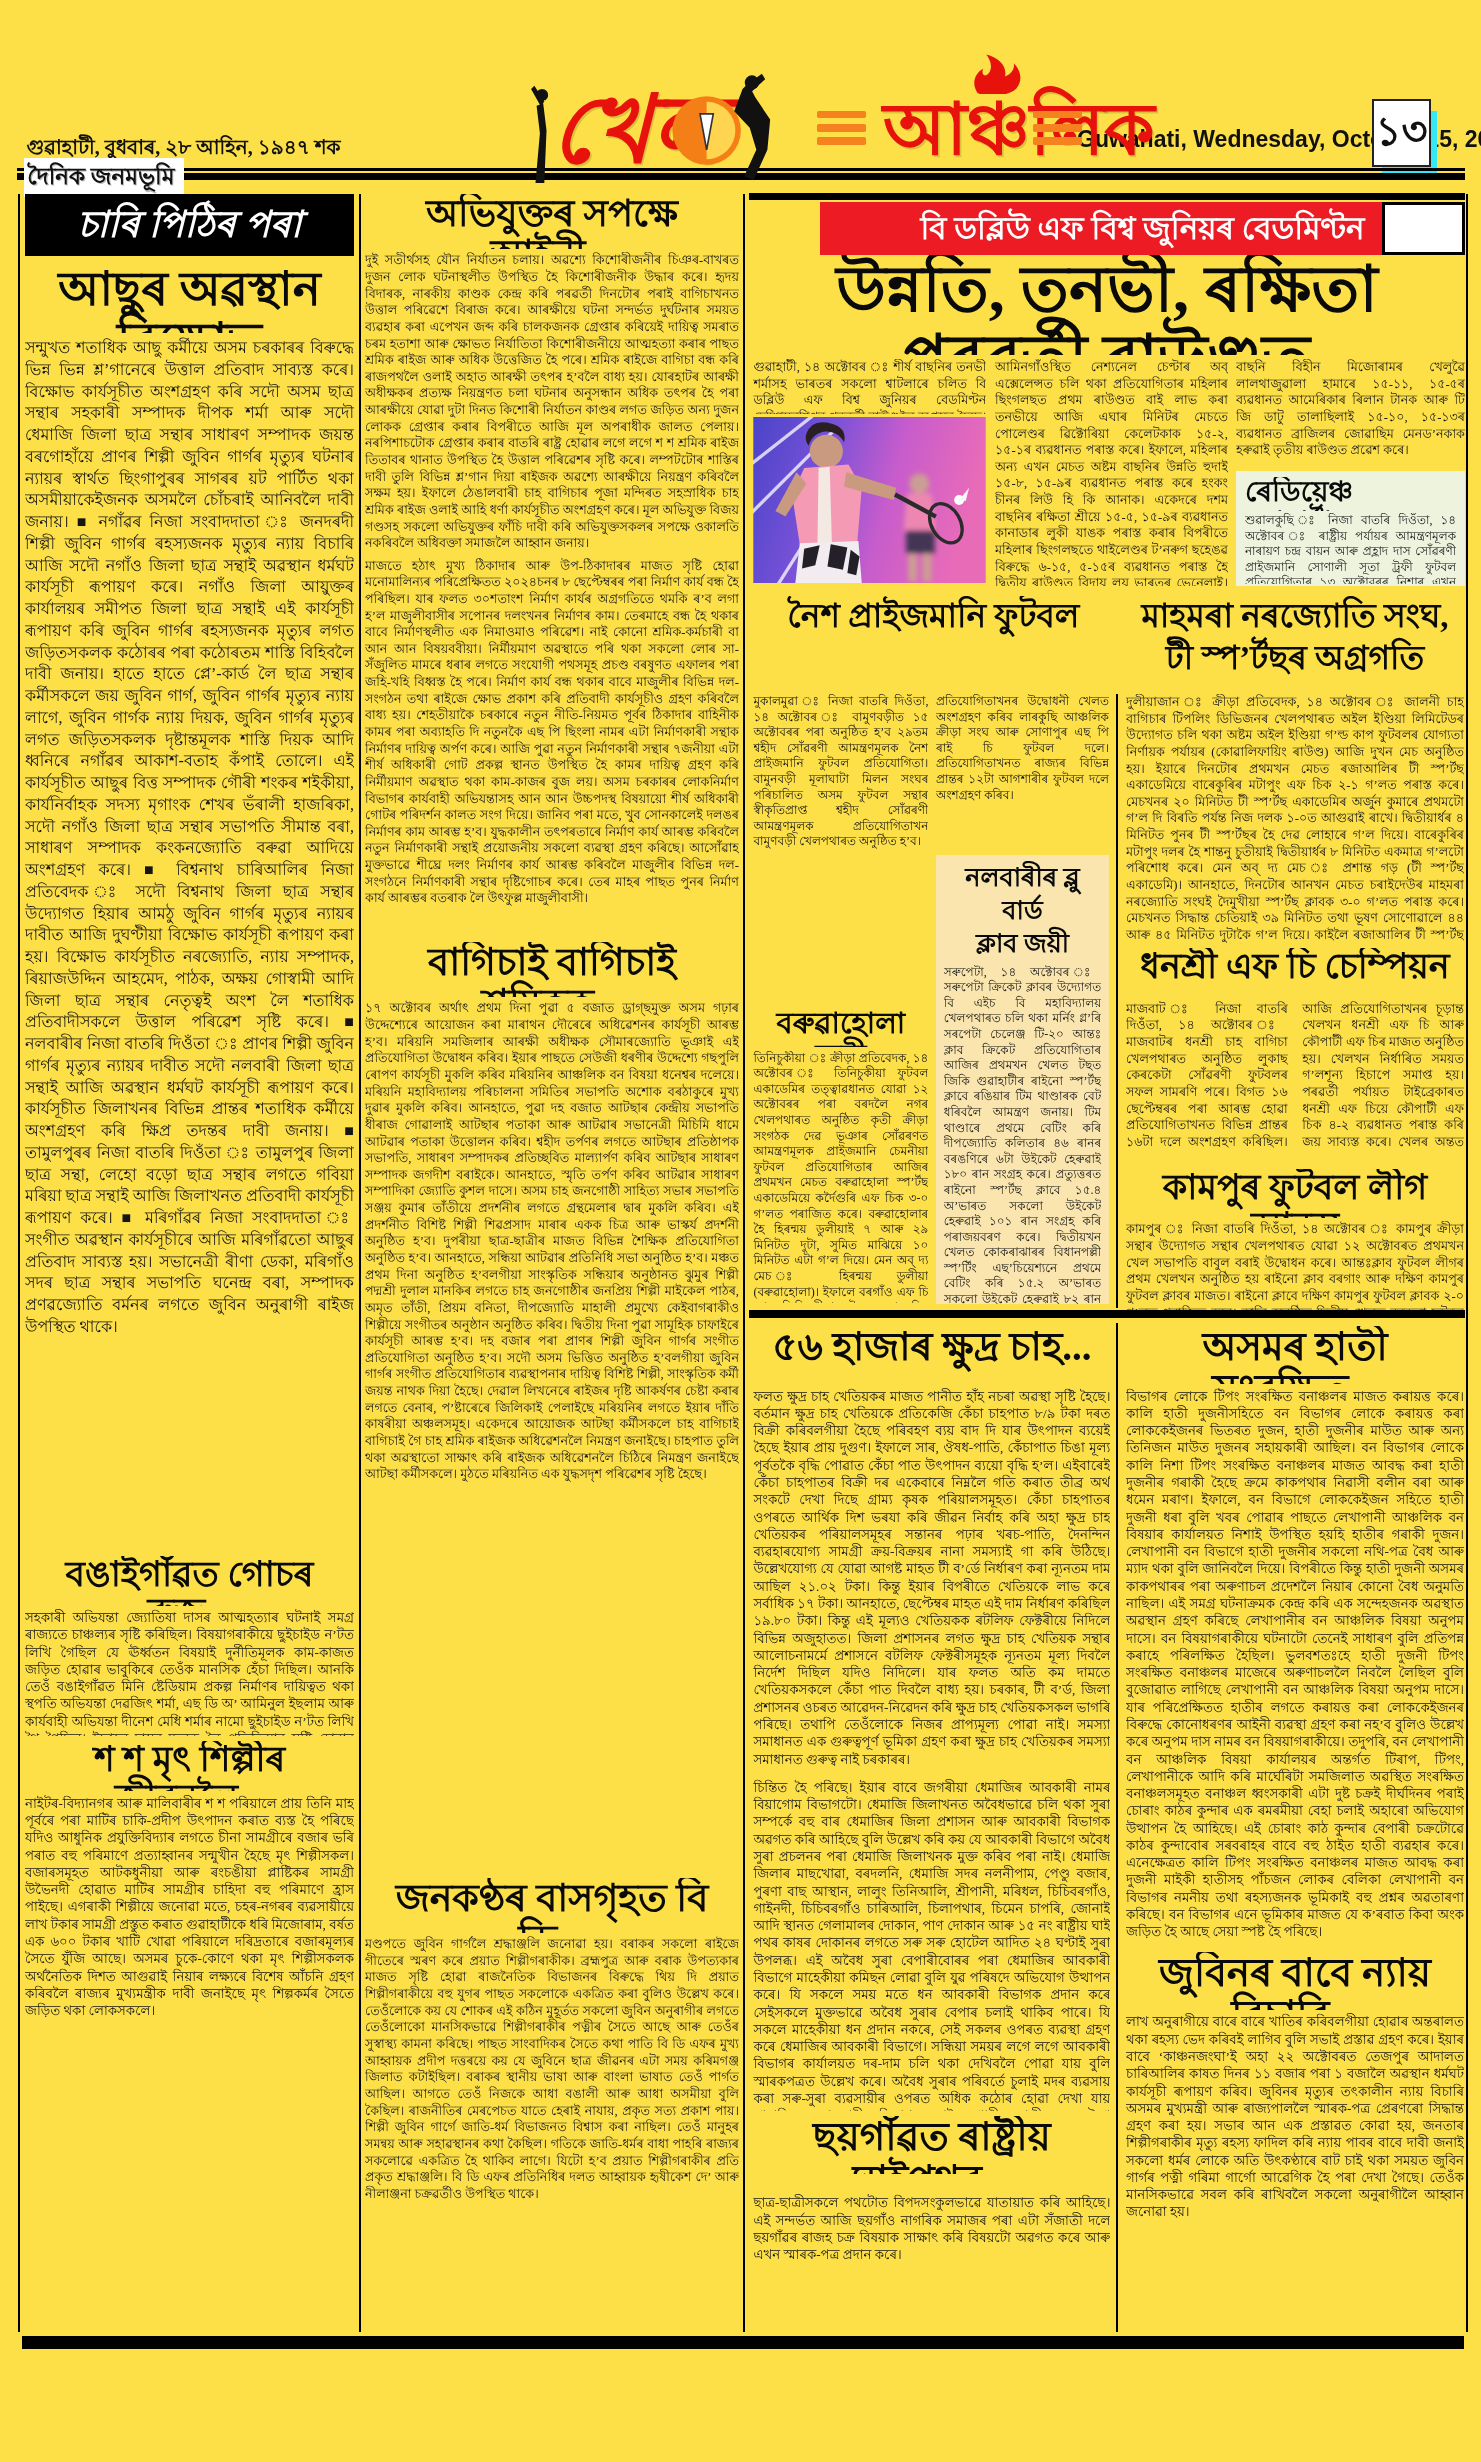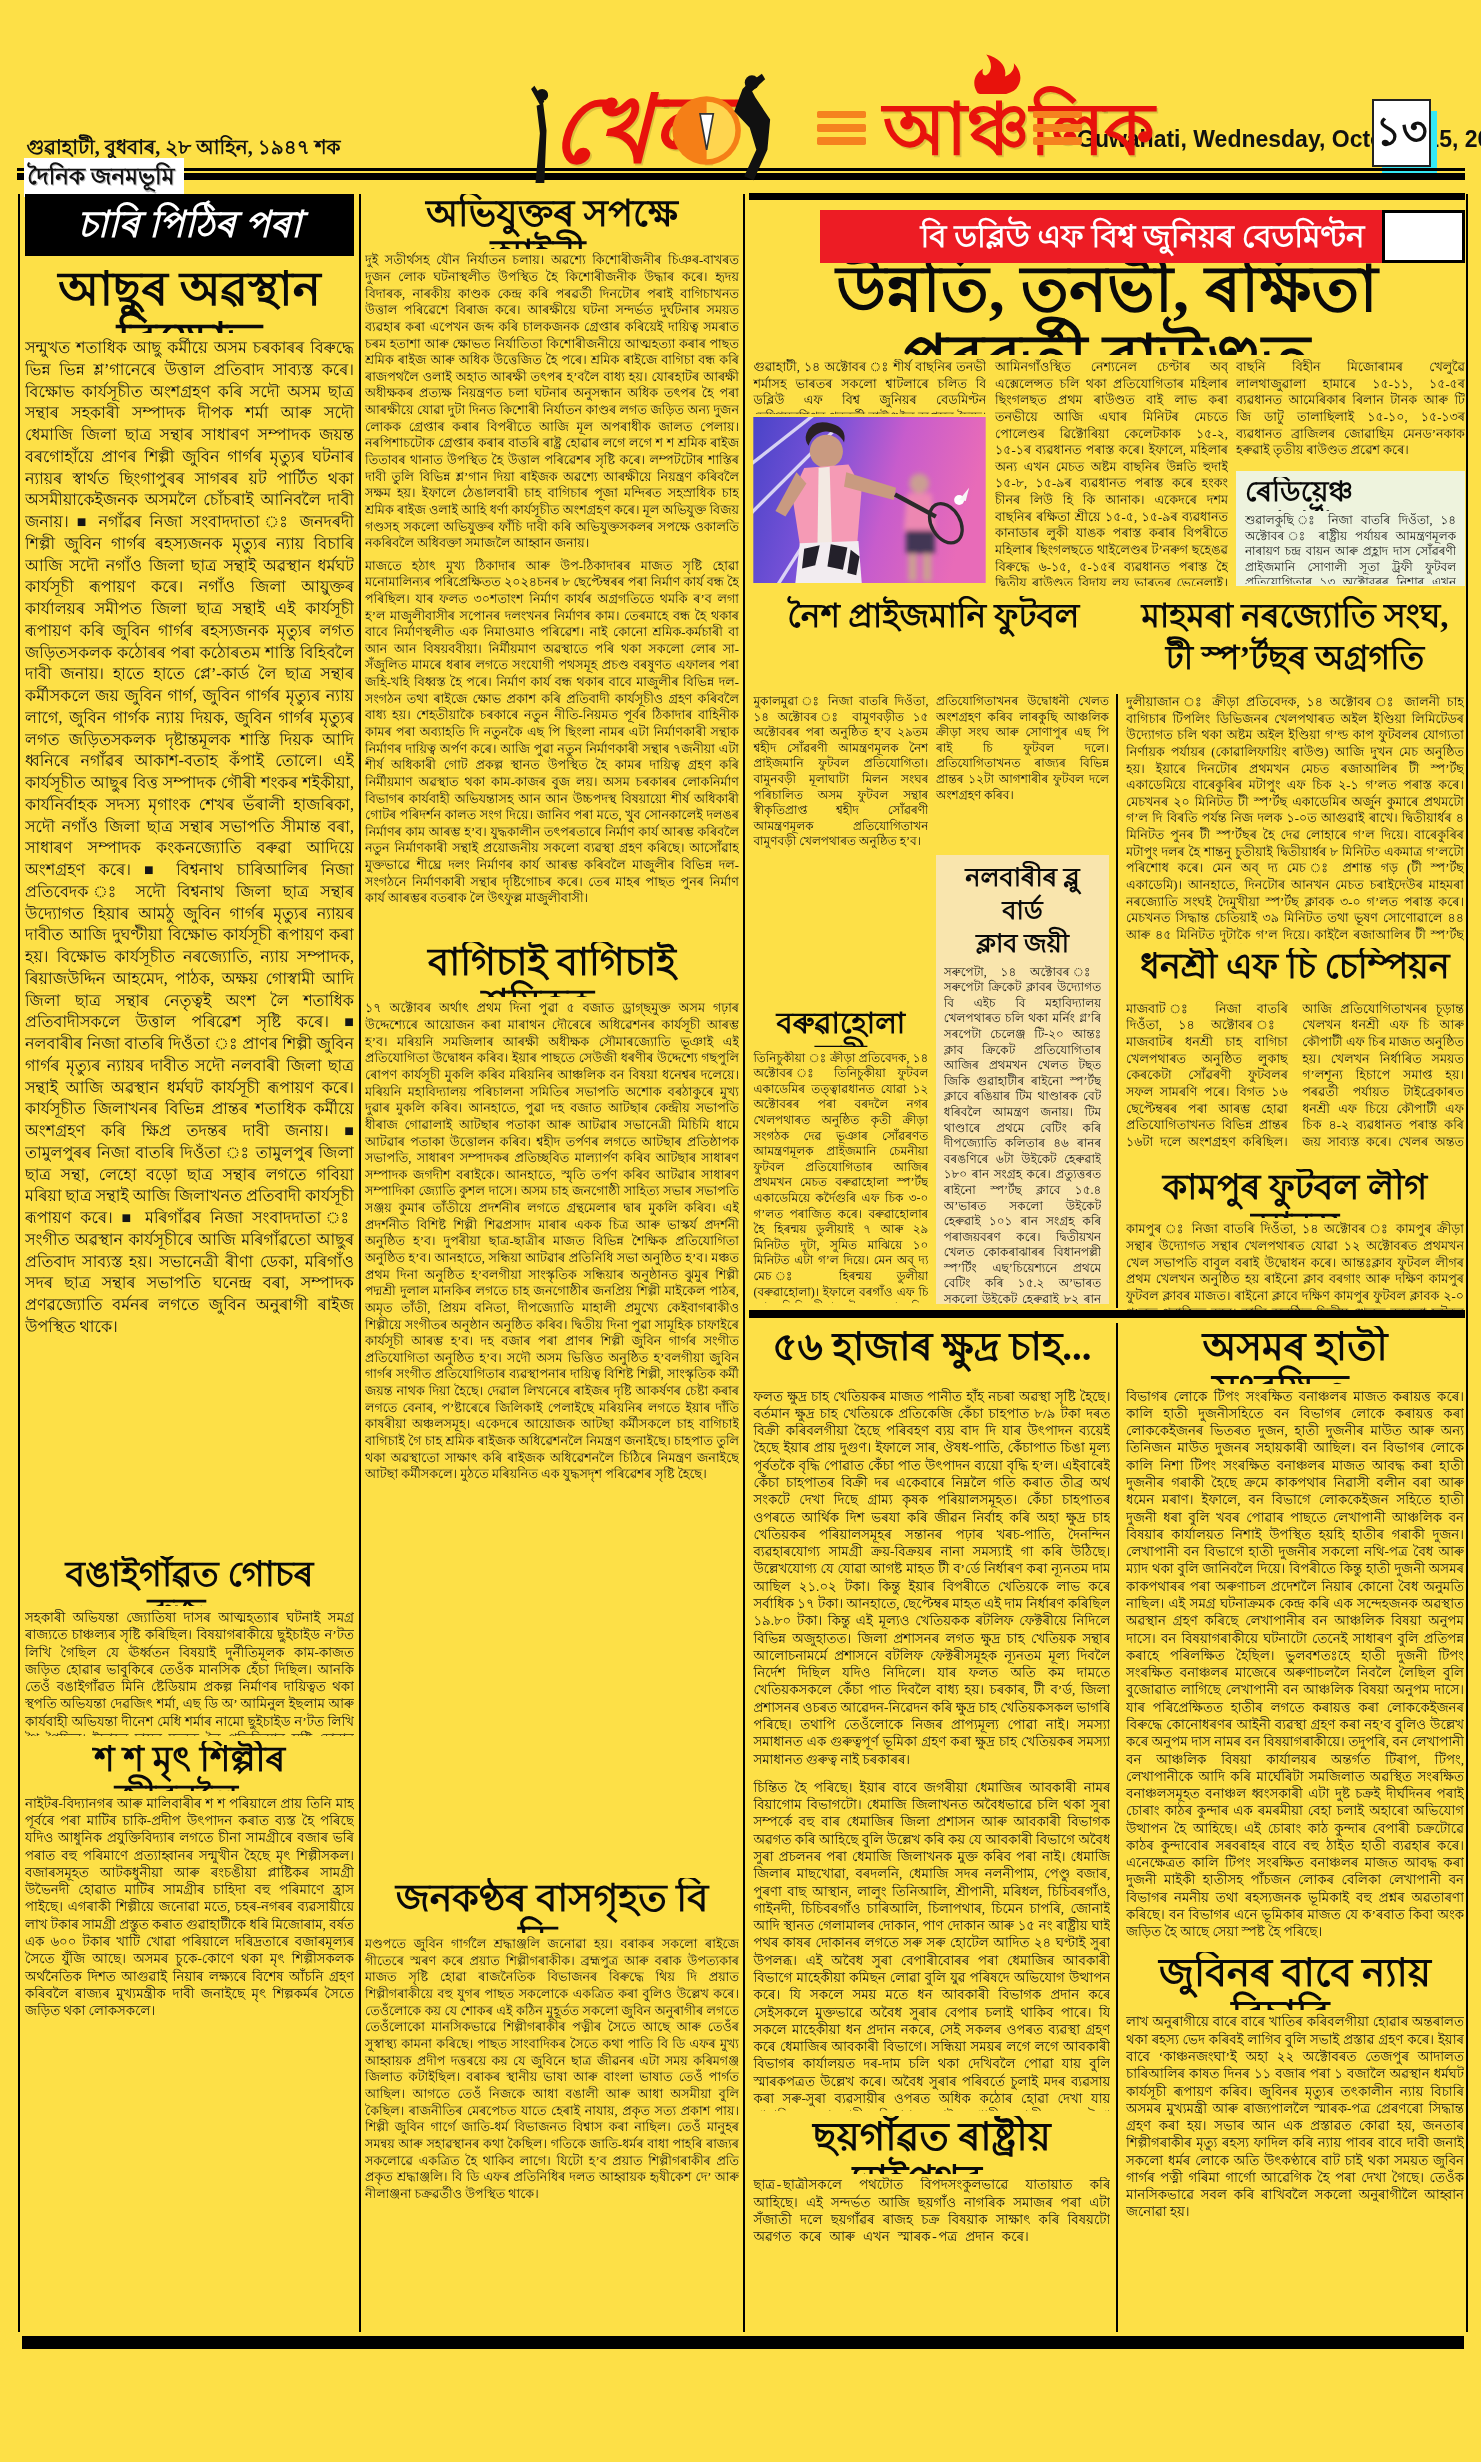--- a/index.html
+++ b/index.html
@@ -104,21 +104,21 @@
     <div class="h" style="font-size:38px;height:55px;margin-top:5.5px;">বাগিচাই বাগিচাই শ্ৰমিকক...</div>
     <div class="body-text b23" style="height:872px;margin-top:3.3px;">১৭ অক্টোবৰ অৰ্থাৎ প্ৰথম দিনা পুৱা ৫ বজাত ড্ৰাগ্ছমুক্ত অসম গঢ়াৰ উদ্দেশ্যেৰে আয়োজন কৰা মাৰাথন দৌৰেৰে অধিৱেশনৰ কাৰ্যসূচী আৰম্ভ হ’ব। মৰিয়নি সমজিলাৰ আৰক্ষী অধীক্ষক সৌমাৰজ্যোতি ভূঞাই এই প্ৰতিযোগিতা উদ্বোধন কৰিব। ইয়াৰ পাছতে সেউজী ধৰণীৰ উদ্দেশ্যে গছপুলি ৰোপণ কাৰ্যসূচী মুকলি কৰিব মৰিয়নিৰ আঞ্চলিক বন বিষয়া ধনেশ্বৰ দলেয়ে। মৰিয়নি মহাবিদ্যালয় পৰিচালনা সমিতিৰ সভাপতি অশোক বৰঠাকুৰে মুখ্য দুৱাৰ মুকলি কৰিব। আনহাতে, পুৱা দহ বজাত আটছাৰ কেন্দ্ৰীয় সভাপতি ধীৰাজ গোৱালাই আটছাৰ পতাকা আৰু আটৱাৰ সভানেত্ৰী মিচিমি ধামে আটৱাৰ পতাকা উত্তোলন কৰিব। শ্বহীদ তৰ্পণৰ লগতে আটছাৰ প্ৰতিষ্ঠাপক সভাপতি, সাধাৰণ সম্পাদকৰ প্ৰতিচ্ছবিত মাল্যাৰ্পণ কৰিব আটছাৰ সাধাৰণ সম্পাদক জগদীশ বৰাইকে। আনহাতে, স্মৃতি তৰ্পণ কৰিব আটৱাৰ সাধাৰণ সম্পাদিকা জ্যোতি কুশল দাসে। অসম চাহ জনগোষ্ঠী সাহিত্য সভাৰ সভাপতি সঞ্জয় কুমাৰ তাঁতীয়ে প্ৰদৰ্শনীৰ লগতে গ্ৰন্থমেলাৰ দ্বাৰ মুকলি কৰিব। এই প্ৰদৰ্শনীত বিশিষ্ট শিল্পী শিৱপ্ৰসাদ মাৰাৰ একক চিত্ৰ আৰু ভাস্কৰ্য প্ৰদৰ্শনী অনুষ্ঠিত হ’ব। দুপৰীয়া ছাত্ৰ-ছাত্ৰীৰ মাজত বিভিন্ন শৈক্ষিক প্ৰতিযোগিতা অনুষ্ঠিত হ’ব। আনহাতে, সন্ধিয়া আটৱাৰ প্ৰতিনিধি সভা অনুষ্ঠিত হ’ব। মঞ্চত প্ৰথম দিনা অনুষ্ঠিত হ’বলগীয়া সাংস্কৃতিক সন্ধিয়াৰ অনুষ্ঠানত ঝুমুৰ শিল্পী পদ্মশ্ৰী দুলাল মানকিৰ লগতে চাহ জনগোষ্ঠীৰ জনপ্ৰিয় শিল্পী মাইকেল পাঠৰ, অমৃত তাঁতী, প্ৰিয়ম বনিতা, দীপজ্যোতি মাহালী প্ৰমুখ্যে কেইবাগৰাকীও শিল্পীয়ে সংগীতৰ অনুষ্ঠান অনুষ্ঠিত কৰিব। দ্বিতীয় দিনা পুৱা সামূহিক চাফাইৰে কাৰ্যসূচী আৰম্ভ হ’ব। দহ বজাৰ পৰা প্ৰাণৰ শিল্পী জুবিন গাৰ্গৰ সংগীত প্ৰতিযোগিতা অনুষ্ঠিত হ’ব। সদৌ অসম ভিত্তিত অনুষ্ঠিত হ’বলগীয়া জুবিন গাৰ্গৰ সংগীত প্ৰতিযোগিতাৰ ব্যৱস্থাপনাৰ দায়িত্ব বিশিষ্ট শিল্পী, সাংস্কৃতিক কৰ্মী জয়ন্ত নাথক দিয়া হৈছে। দেৱাল লিখনেৰে ৰাইজৰ দৃষ্টি আকৰ্ষণৰ চেষ্টা কৰাৰ লগতে বেনাৰ, প’ষ্টাৰেৰে জিলিকাই পেলাইছে মৰিয়নিৰ লগতে ইয়াৰ দাঁতি কাষৰীয়া অঞ্চলসমূহ। একেদৰে আয়োজক আটছা কৰ্মীসকলে চাহ বাগিচাই বাগিচাই গৈ চাহ শ্ৰমিক ৰাইজক অধিৱেশনলৈ নিমন্ত্ৰণ জনাইছে। চাহপাত তুলি থকা অৱস্থাতো সাক্ষাৎ কৰি ৰাইজক অধিৱেশনলৈ চিঠিৰে নিমন্ত্ৰণ জনাইছে আটছা কৰ্মীসকলে। মুঠতে মৰিয়নিত এক যুদ্ধসদৃশ পৰিৱেশৰ সৃষ্টি হৈছে।</div>
     <div class="h" style="font-size:38px;height:55px;margin-top:5.5px;">জনকণ্ঠৰ বাসগৃহত বি ডি...</div>
     <div class="body-text b23" style="height:310px;margin-top:3.3px;">মণ্ডপতে জুবিন গাৰ্গলৈ শ্ৰদ্ধাঞ্জলি জনোৱা হয়। বৰাকৰ সকলো ৰাইজে গীতেৰে স্মৰণ কৰে প্ৰয়াত শিল্পীগৰাকীক। ব্ৰহ্মপুত্ৰ আৰু বৰাক উপত্যকাৰ মাজত সৃষ্টি হোৱা ৰাজনৈতিক বিভাজনৰ বিৰুদ্ধে থিয় দি প্ৰয়াত শিল্পীগৰাকীয়ে বহু যুগৰ পাছত সকলোকে একত্ৰিত কৰা বুলিও উল্লেখ কৰে। তেওঁলোকে কয় যে শোকৰ এই কঠিন মুহূৰ্তত সকলো জুবিন অনুৰাগীৰ লগতে তেওঁলোকো মানসিকভাৱে শিল্পীগৰাকীৰ পত্নীৰ সৈতে আছে আৰু তেওঁৰ সুস্বাস্থ্য কামনা কৰিছে। পাছত সাংবাদিকৰ সৈতে কথা পাতি বি ডি এফৰ মুখ্য আহ্বায়ক প্ৰদীপ দত্তৰয়ে কয় যে জুবিনে ছাত্ৰ জীৱনৰ এটা সময় কৰিমগঞ্জ জিলাত কটাইছিল। বৰাকৰ স্থানীয় ভাষা আৰু বাংলা ভাষাত তেওঁ পাৰ্গত আছিল। আগতে তেওঁ নিজকে আধা বঙালী আৰু আধা অসমীয়া বুলি কৈছিল। ৰাজনীতিৰ মেৰপেচত যাতে হেৰাই নাযায়, প্ৰকৃত সত্য প্ৰকাশ পায়। শিল্পী জুবিন গাৰ্গে জাতি-ধৰ্ম বিভাজনত বিশ্বাস কৰা নাছিল। তেওঁ মানুহৰ সমন্বয় আৰু সহাৱস্থানৰ কথা কৈছিল। গতিকে জাতি-ধৰ্মৰ বাধা পাহৰি ৰাজ্যৰ সকলোৱে একত্ৰিত হৈ থাকিব লাগে। যিটো হ’ব প্ৰয়াত শিল্পীগৰাকীৰ প্ৰতি প্ৰকৃত শ্ৰদ্ধাঞ্জলি। বি ডি এফৰ প্ৰতিনিধিৰ দলত আহ্বায়ক হৃষীকেশ দে’ আৰু নীলাঞ্জনা চক্ৰৱৰ্তীও উপস্থিত থাকে।</div>
   </div>
 
   <div class="abs" style="left:749px;top:193px;width:716px;">
 
     <div class="hrule" style="left:0;top:0;width:716px;height:6.6px;"></div>
 
-    <div class="abs redbanner" style="left:71px;top:17px;width:645px;">
+    <div class="abs redbanner" style="left:71px;top:9px;width:645px;">
       <span>বি ডব্লিউ এফ বিশ্ব জুনিয়ৰ বেডমিণ্টন</span>
       <span class="banner-endbox"></span>
     </div>
 
     <div class="h" style="font-size:64px;height:100px;margin-top:62px;">উন্নতি, তনভী, ৰক্ষিতা পৰৱৰ্তী ৰাউণ্ডত</div>
 
     <div class="abs" style="left:0;top:166px;width:716px;height:228px;">
       <div class="abs" style="left:4.4px;top:0;width:233px;">
         <div class="body-text b23" style="height:55px;">গুৱাহাটী, ১৪ অক্টোবৰ ঃ শীৰ্ষ বাছনিৰ তনভী শৰ্মাসহ ভাৰতৰ সকলো শ্বাটলাৰে চলিত বি ডব্লিউ এফ বিশ্ব জুনিয়ৰ বেডমিণ্টন চেম্পিয়নশ্বিপৰ পৰৱৰ্তী ৰাউণ্ডলৈ অগ্ৰসৰ হৈছে। গুৱাহাটীৰ</div>
         <svg width="233" height="166" viewBox="0 0 420 300" style="display:block;margin-top:3.3px;">
@@ -212,21 +212,21 @@
 
     <div class="hrule" style="left:0;top:1117px;width:716px;height:7.8px;"></div>
 
     <div class="abs" style="left:0;top:1130px;width:716px;height:1009px;">
       <div class="vrule" style="left:367px;top:0;height:1009px;"></div>
       <div class="abs" style="left:4.4px;top:0;width:357px;">
         <div class="h" style="font-size:39px;height:58px;margin-top:3.3px;">৫৬ হাজাৰ ক্ষুদ্ৰ চাহ...</div>
         <div class="body-text b24" style="height:388px;margin-top:3.3px;">ফলত ক্ষুদ্ৰ চাহ খেতিয়কৰ মাজত পানীত হাঁহ নচৰা অৱস্থা সৃষ্টি হৈছে। বৰ্তমান ক্ষুদ্ৰ চাহ খেতিয়কে প্ৰতিকেজি কেঁচা চাহপাত ৮/৯ টকা দৰত বিক্ৰী কৰিবলগীয়া হৈছে পৰিবহণ ব্যয় বাদ দি যাৰ উৎপাদন ব্যয়েই হৈছে ইয়াৰ প্ৰায় দুগুণ। ইফালে সাৰ, ঔষধ-পাতি, কেঁচাপাত চিঙা মূল্য পূৰ্বতকৈ বৃদ্ধি পোৱাত কেঁচা পাত উৎপাদন ব্যয়ো বৃদ্ধি হ’ল। এইবাৰেই কেঁচা চাহপাতৰ বিক্ৰী দৰ একেবাৰে নিম্নলৈ গতি কৰাত তীব্ৰ অৰ্থ সংকটে দেখা দিছে গ্ৰাম্য কৃষক পৰিয়ালসমূহত। কেঁচা চাহপাতৰ ওপৰতে আৰ্থিক দিশ ভৰযা কৰি জীৱন নিৰ্বাহ কৰি অহা ক্ষুদ্ৰ চাহ খেতিয়কৰ পৰিয়ালসমূহৰ সন্তানৰ পঢ়াৰ খৰচ-পাতি, দৈনন্দিন ব্যৱহাৰযোগ্য সামগ্ৰী ক্ৰয়-বিক্ৰয়ৰ নানা সমস্যাই গা কৰি উঠিছে। উল্লেখযোগ্য যে যোৱা আগষ্ট মাহত টী ব’ৰ্ডে নিৰ্ধাৰণ কৰা ন্যূনতম দাম আছিল ২১.০২ টকা। কিন্তু ইয়াৰ বিপৰীতে খেতিয়কে লাভ কৰে সৰ্বাধিক ১৭ টকা। আনহাতে, ছেপ্টেম্বৰ মাহত এই দাম নিৰ্ধাৰণ কৰিছিল ১৯.৮০ টকা। কিন্তু এই মূল্যও খেতিয়কক ৰটলিফ ফেক্টৰীয়ে নিদিলে বিভিন্ন অজুহাতত। জিলা প্ৰশাসনৰ লগত ক্ষুদ্ৰ চাহ খেতিয়ক সন্থাৰ আলোচনামৰ্মে প্ৰশাসনে বটলিফ ফেক্টৰীসমূহক ন্যূনতম মূল্য দিবলৈ নিৰ্দেশ দিছিল যদিও নিদিলে। যাৰ ফলত অতি কম দামতে খেতিয়কসকলে কেঁচা পাত দিবলৈ বাধ্য হয়। চৰকাৰ, টী ব’ৰ্ড, জিলা প্ৰশাসনৰ ওচৰত আৱেদন-নিৱেদন কৰি ক্ষুদ্ৰ চাহ খেতিয়কসকল ভাগৰি পৰিছে। তথাপি তেওঁলোকে নিজৰ প্ৰাপ্যমূল্য পোৱা নাই। সমস্যা সমাধানত এক গুৰুত্বপূৰ্ণ ভূমিকা গ্ৰহণ কৰা ক্ষুদ্ৰ চাহ খেতিয়কৰ সমস্যা সমাধানত গুৰুত্ব নাই চৰকাৰৰ।</div>
         <div class="body-text b24" style="height:332px;margin-top:3.3px;">চিন্তিত হৈ পৰিছে। ইয়াৰ বাবে জগৰীয়া ধেমাজিৰ আবকাৰী নামৰ বিয়াগোম বিভাগটো। ধেমাজি জিলাখনত অবৈধভাৱে চলি থকা সুৰা সম্পৰ্কে বহু বাৰ ধেমাজিৰ জিলা প্ৰশাসন আৰু আবকাৰী বিভাগক অৱগত কৰি আহিছে বুলি উল্লেখ কৰি কয় যে আবকাৰী বিভাগে অবৈধ সুৰা প্ৰচলনৰ পৰা ধেমাজি জিলাখনক মুক্ত কৰিব পৰা নাই। ধেমাজি জিলাৰ মাছখোৱা, বৰদলনি, ধেমাজি সদৰ নলনীপাম, পেণ্ডু বজাৰ, পুৰণা বাছ আস্থান, লালুং তিনিআলি, শ্ৰীপানী, মৰিধল, চিচিবৰগাঁও, গাইনদী, চিচিবৰগাঁও চাৰিআলি, চিলাপথাৰ, চিমেন চাপৰি, জোনাই আদি স্থানত গেলামালৰ দোকান, পাণ দোকান আৰু ১৫ নং ৰাষ্ট্ৰীয় ঘাই পথৰ কাষৰ দোকানৰ লগতে সৰু সৰু হোটেল আদিত ২৪ ঘণ্টাই সুৰা উপলব্ধ। এই অবৈধ সুৰা বেপাৰীবোৰৰ পৰা ধেমাজিৰ আবকাৰী বিভাগে মাহেকীয়া কমিছন লোৱা বুলি যুৱ পৰিষদে অভিযোগ উত্থাপন কৰে। যি সকলে সময় মতে ধন আবকাৰী বিভাগক প্ৰদান কৰে সেইসকলে মুক্তভাৱে অবৈধ সুৰাৰ বেপাৰ চলাই থাকিব পাৰে। যি সকলে মাহেকীয়া ধন প্ৰদান নকৰে, সেই সকলৰ ওপৰত ব্যৱস্থা গ্ৰহণ কৰে ধেমাজিৰ আবকাৰী বিভাগে। সন্ধিয়া সময়ৰ লগে লগে আবকাৰী বিভাগৰ কাৰ্যালয়ত দৰ-দাম চলি থকা দেখিবলৈ পোৱা যায় বুলি স্মাৰকপত্ৰত উল্লেখ কৰে। অবৈধ সুৰাৰ পৰিবৰ্তে চুলাই মদৰ ব্যৱসায় কৰা সৰু-সুৰা ব্যৱসায়ীৰ ওপৰত অধিক কঠোৰ হোৱা দেখা যায় ধেমাজিৰ আবকাৰী বিভাগ। লাইচেন্সধাৰী লালীগুৰৰ ঔষধ ব্যৱসায়ীসকলে ঔষধ কম দেখুৱাই ব্যৱসায়ৰ অনুজ্ঞাপত্ৰ লাভ কৰে যদিও প্ৰকৃততে বৃহৎ পৰিমাণৰ অংশ এটা চুলাই মদ বনোৱা কামত ব্যৱহাৰ হৈ আহিছে। নৱ-প্ৰজন্মৰ জীৱনৰ প্ৰতি লক্ষ্য ৰাখি ধেমাজি সদৰৰ নাগাখেলীয়া গাঁৱত থকা সুজিত কুমাৰ মহেশ্বৰী আৰু অন্যান্য লালীগুৰৰ গুদামবোৰ শীঘ্ৰে বন্ধ কৰিবলৈ দাবী জনায়।</div>
         <div class="h" style="font-size:39px;height:58px;margin-top:5.5px;">ছয়গাঁৱত ৰাষ্ট্ৰীয় ঘাইপথৰ...</div>
-        <div class="body-text b24" style="height:89px;margin-top:3px;font-family:Liberation Mono, monospace;">ছাত্ৰ-ছাত্ৰীসকলে পথটোত বিপদসংকুলভাৱে যাতায়াত কৰি আহিছে। এই সন্দৰ্ভত আজি ছয়গাঁও নাগৰিক সমাজৰ পৰা এটা সঁজাতী দলে ছয়গাঁৱৰ ৰাজহ চক্ৰ বিষয়াক সাক্ষাৎ কৰি বিষয়টো অৱগত কৰে আৰু এখন স্মাৰক-পত্ৰ প্ৰদান কৰে।</div>
+        <div class="body-text b24" style="height:89px;margin-top:20px;">ছাত্ৰ-ছাত্ৰীসকলে পথটোত বিপদসংকুলভাৱে যাতায়াত কৰি আহিছে। এই সন্দৰ্ভত আজি ছয়গাঁও নাগৰিক সমাজৰ পৰা এটা সঁজাতী দলে ছয়গাঁৱৰ ৰাজহ চক্ৰ বিষয়াক সাক্ষাৎ কৰি বিষয়টো অৱগত কৰে আৰু এখন স্মাৰক-পত্ৰ প্ৰদান কৰে।</div>
       </div>
       <div class="abs" style="left:377px;top:0;width:338px;">
         <div class="h" style="font-size:39px;height:58px;margin-top:3.3px;">অসমৰ হাতী সংৰক্ষিত...</div>
         <div class="body-text b24" style="height:559px;margin-top:3.3px;">বিভাগৰ লোকে টিপং সংৰক্ষিত বনাঞ্চলৰ মাজত কৰায়ত্ত কৰে। কালি হাতী দুজনীসহিতে বন বিভাগৰ লোকে কৰায়ত্ত কৰা লোককেইজনৰ ভিতৰত দুজন, হাতী দুজনীৰ মাউত আৰু অন্য তিনিজন মাউত দুজনৰ সহায়কাৰী আছিল। বন বিভাগৰ লোকে কালি নিশা টিপং সংৰক্ষিত বনাঞ্চলৰ মাজত আবদ্ধ কৰা হাতী দুজনীৰ গৰাকী হৈছে ক্ৰমে কাকপথাৰ নিৱাসী বলীন বৰা আৰু ধমেন মৰাণ। ইফালে, বন বিভাগে লোককেইজন সহিতে হাতী দুজনী ধৰা বুলি খবৰ পোৱাৰ পাছতে লেখাপানী আঞ্চলিক বন বিষয়াৰ কাৰ্যালয়ত নিশাই উপস্থিত হয়হি হাতীৰ গৰাকী দুজন। লেখাপানী বন বিভাগে হাতী দুজনীৰ সকলো নথি-পত্ৰ বৈধ আৰু ম্যাদ থকা বুলি জানিবলৈ দিয়ে। বিপৰীতে কিন্তু হাতী দুজনী অসমৰ কাকপথাৰৰ পৰা অৰুণাচল প্ৰদেশলৈ নিয়াৰ কোনো বৈধ অনুমতি নাছিল। এই সমগ্ৰ ঘটনাক্ৰমক কেন্দ্ৰ কৰি এক সন্দেহজনক অৱস্থাত অৱস্থান গ্ৰহণ কৰিছে লেখাপানীৰ বন আঞ্চলিক বিষয়া অনুপম দাসে। বন বিষয়াগৰাকীয়ে ঘটনাটো তেনেই সাধাৰণ বুলি প্ৰতিপন্ন কৰাহে পৰিলক্ষিত হৈছিল। ভুলবশতঃহে হাতী দুজনী টিপং সংৰক্ষিত বনাঞ্চলৰ মাজেৰে অৰুণাচললৈ নিবলৈ লৈছিল বুলি বুজোৱাত লাগিছে লেখাপানী বন আঞ্চলিক বিষয়া অনুপম দাসে। যাৰ পৰিপ্ৰেক্ষিতত হাতীৰ লগতে কৰায়ত্ত কৰা লোককেইজনৰ বিৰুদ্ধে কোনোধৰণৰ আইনী ব্যৱস্থা গ্ৰহণ কৰা নহ’ব বুলিও উল্লেখ কৰে অনুপম দাস নামৰ বন বিষয়াগৰাকীয়ে। তদুপৰি, বন লেখাপানী বন আঞ্চলিক বিষয়া কাৰ্যালয়ৰ অন্তৰ্গত টিৰাপ, টিপং, লেখাপানীকে আদি কৰি মাৰ্ঘেৰিটা সমজিলাত অৱস্থিত সংৰক্ষিত বনাঞ্চলসমূহত বনাঞ্চল ধ্বংসকাৰী এটা দুষ্ট চক্ৰই দীৰ্ঘদিনৰ পৰাই চোৰাং কাঠৰ কুন্দাৰ এক ৰমৰমীয়া বেহা চলাই অহাৰো অভিযোগ উত্থাপন হৈ আহিছে। এই চোৰাং কাঠ কুন্দাৰ বেপাৰী চক্ৰটোৱে কাঠৰ কুন্দাবোৰ সৰবৰাহৰ বাবে বহু ঠাইত হাতী ব্যৱহাৰ কৰে। এনেক্ষেত্ৰত কালি টিপং সংৰক্ষিত বনাঞ্চলৰ মাজত আবদ্ধ কৰা দুজনী মাইকী হাতীসহ পাঁচজন লোকৰ বেলিকা লেখাপানী বন বিভাগৰ নমনীয় তথা ৰহস্যজনক ভূমিকাই বহু প্ৰশ্নৰ অৱতাৰণা কৰিছে। বন বিভাগৰ এনে ভূমিকাৰ মাজত যে ক’ৰবাত কিবা অংক জড়িত হৈ আছে সেয়া স্পষ্ট হৈ পৰিছে।</div>
         <div class="h" style="font-size:39px;height:58px;margin-top:5.5px;">জুবিনৰ বাবে ন্যায় বিচাৰি...</div>
         <div class="body-text b24" style="height:299px;margin-top:3.3px;">লাখ অনুৰাগীয়ে বাৰে বাৰে খাতিৰ কৰিবলগীয়া হোৱাৰ অন্তৰালত থকা ৰহস্য ভেদ কৰিবই লাগিব বুলি সভাই প্ৰস্তাৱ গ্ৰহণ কৰে। ইয়াৰ বাবে ‘কাঞ্চনজংঘা’ই অহা ২২ অক্টোবৰত তেজপুৰ আদালত চাৰিআলিৰ কাষত দিনৰ ১১ বজাৰ পৰা ১ বজালৈ অৱস্থান ধৰ্মঘট কাৰ্যসূচী ৰূপায়ণ কৰিব। জুবিনৰ মৃত্যুৰ তৎকালীন ন্যায় বিচাৰি অসমৰ মুখ্যমন্ত্ৰী আৰু ৰাজ্যপাললৈ স্মাৰক-পত্ৰ প্ৰেৰণৰো সিদ্ধান্ত গ্ৰহণ কৰা হয়। সভাৰ আন এক প্ৰস্তাৱত কোৱা হয়, জনতাৰ শিল্পীগৰাকীৰ মৃত্যু ৰহস্য ফাদিল কৰি ন্যায় পাবৰ বাবে দাবী জনাই সকলো ধৰ্মৰ লোকে অতি উৎকণ্ঠাৰে বাট চাই থকা সময়ত জুবিন গাৰ্গৰ পত্নী গৰিমা গাৰ্গো আৱেগিক হৈ পৰা দেখা গৈছে। তেওঁক মানসিকভাৱে সবল কৰি ৰাখিবলৈ সকলো অনুৰাগীলৈ আহ্বান জনোৱা হয়।</div>
       </div>
     </div>
   </div>
 

